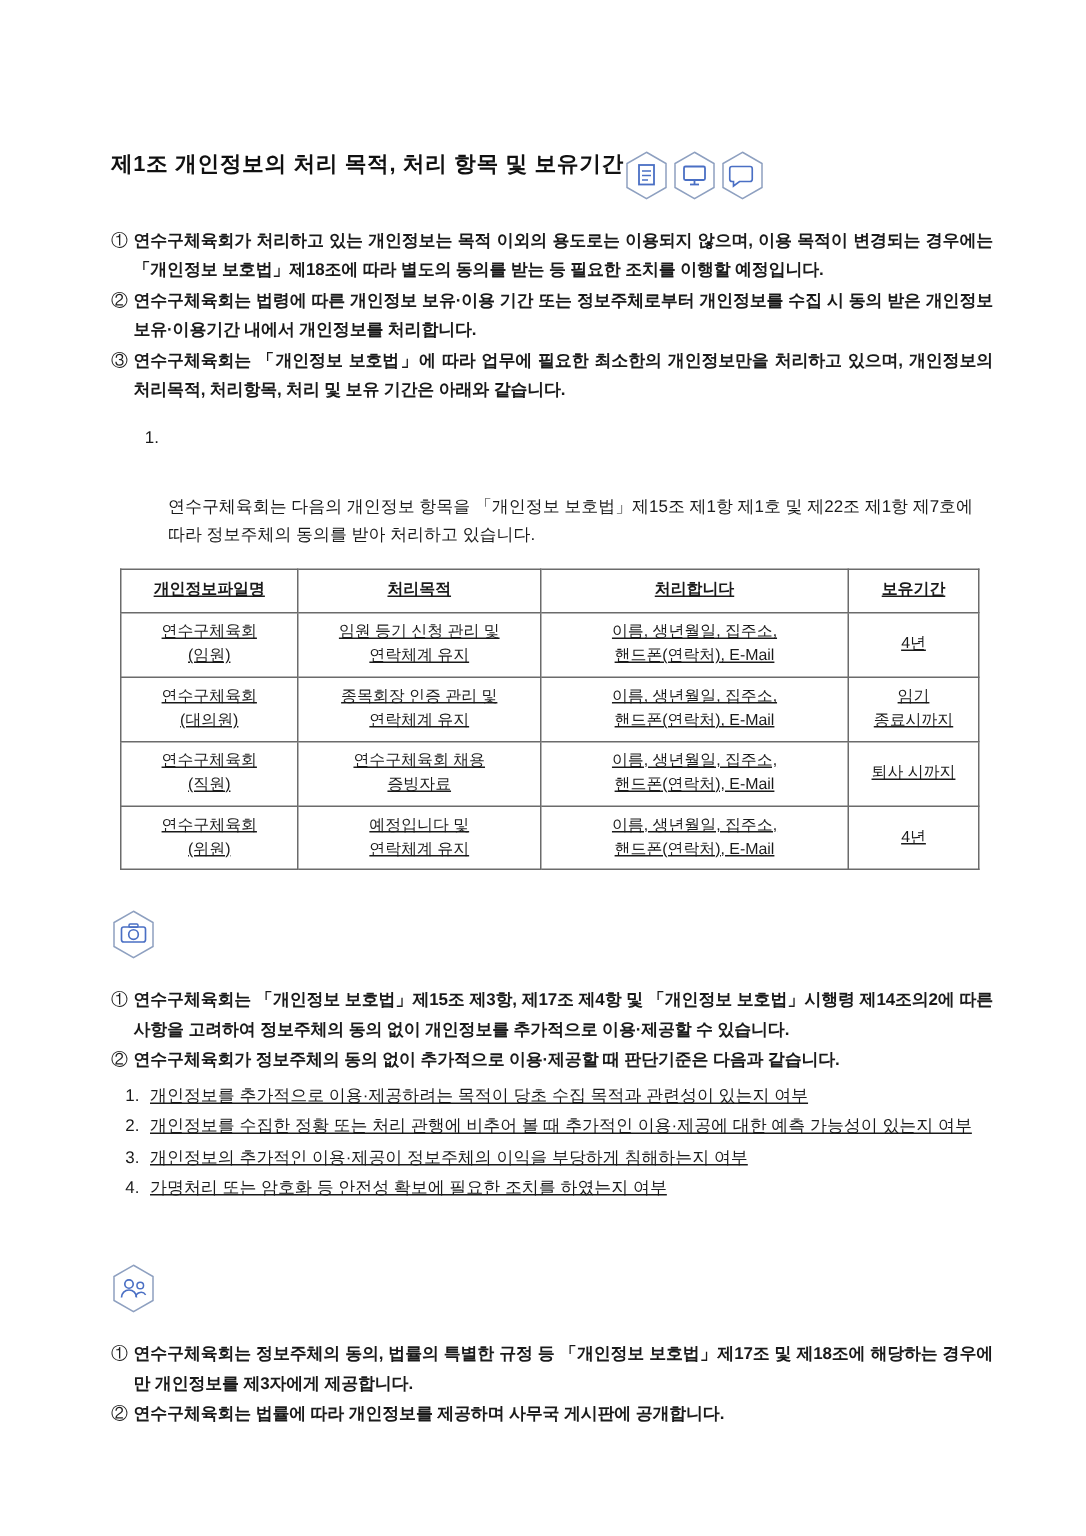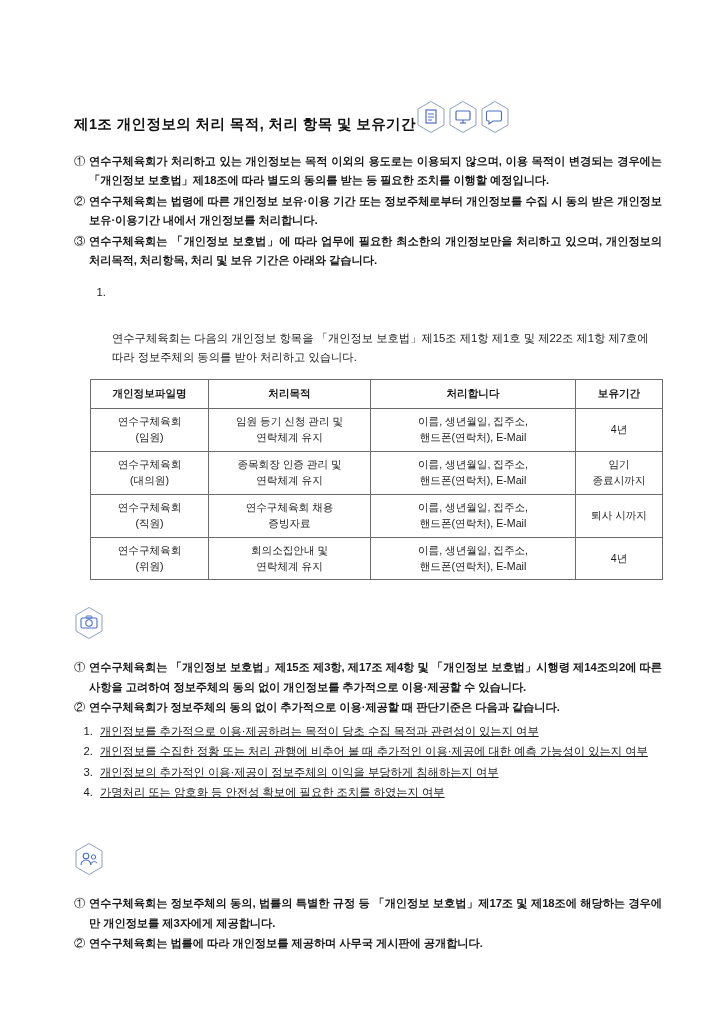--- a/index.html
+++ b/index.html
@@ -19,21 +19,21 @@
     position: absolute;
     left: 0; top: 0;
     width: 724px;
     height: 1024px;
     padding: 100px 62px 0 74px;
     box-sizing: border-box;
   }
   
   .article-head {
     display: flex;
-    align-items: flex-end;
+    align-items: flex-start;
     margin-bottom: 18px;
   }
   .article-title {
     font-size: 14.5px;
     font-weight: bold;
     letter-spacing: 0.4px;
     color: #111;
     white-space: nowrap;
   }
   .hex-icons {
@@ -83,23 +83,24 @@
     text-align: right;
     padding-right: 6px;
     box-sizing: border-box;
   }
   .sub-list .body { flex: 1 1 auto; margin-top: 46px; }
   .indent-1 { margin-left: 14px; }
   
   table.pi-table {
     border-collapse: collapse;
     width: 572px;
-    margin: 8px 0 0 16px;
+    margin: 8px 0 0 6px;
     font-size: 10.6px;
     table-layout: fixed;
+    text-decoration: underline;
   }
   table.pi-table th,
   table.pi-table td {
     border: 1px solid #6b6b6b;
     text-align: center;
     vertical-align: middle;
     padding: 5px 2px;
     line-height: 1.5;
   }
   table.pi-table th {
@@ -249,21 +250,21 @@
           <td>
             <span class="cell-line">퇴사 시까지</span>
           </td>
         </tr>
         <tr>
           <td>
             <span class="cell-line">연수구체육회</span>
             <span class="cell-line">(위원)</span>
           </td>
           <td>
-            <span class="cell-line">회의소집안내 및</span>
+            <span class="cell-line">예정입니다 및</span>
             <span class="cell-line">연락체계 유지</span>
           </td>
           <td>
             <span class="cell-line">이름, 생년월일, 집주소,</span>
             <span class="cell-line">핸드폰(연락처), E-Mail</span>
           </td>
           <td>
             <span class="cell-line">4년</span>
           </td>
         </tr>

